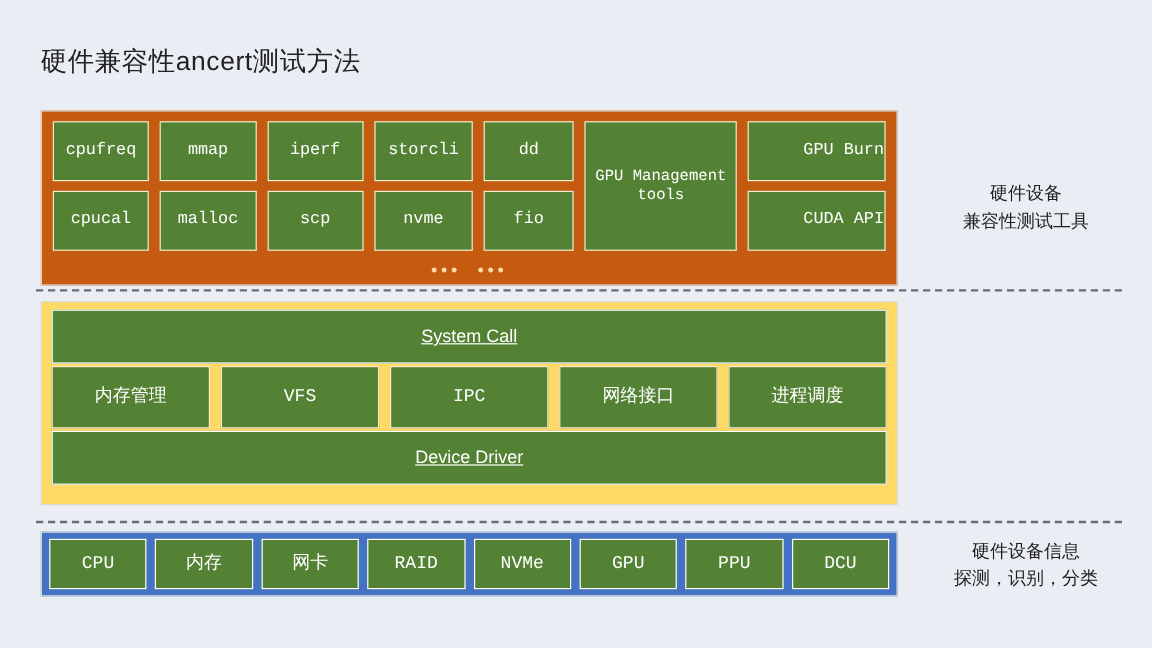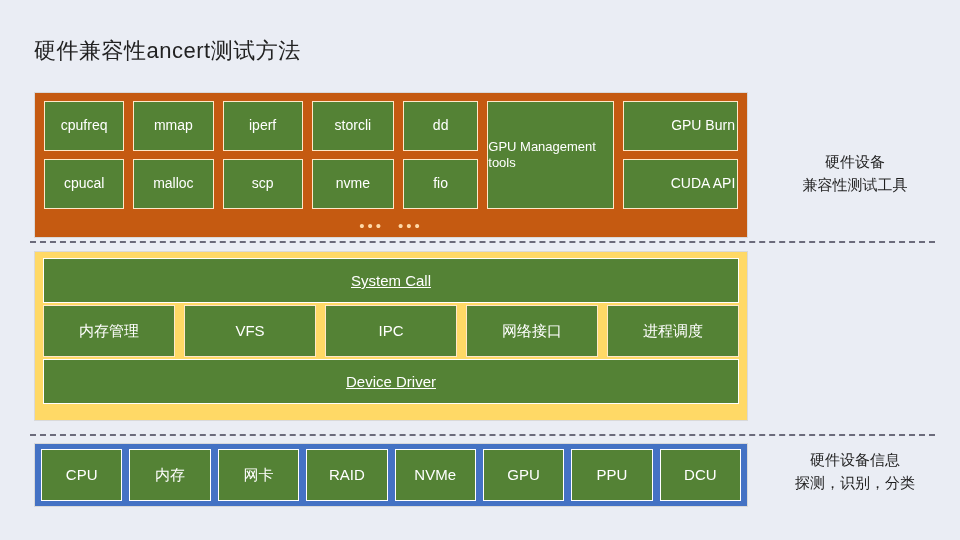--- a/index.html
+++ b/index.html
@@ -54,21 +54,23 @@
     height: 100%;
   }
   .chip {
     box-sizing: border-box;
     background: #548235;
     border: 1px solid #ffe9c9;
     color: #ffffff;
     display: flex;
     align-items: center;
     justify-content: center;
+    text-align: center;
     line-height: 1.25;
+    font-family: Liberation Mono, monospace;
   }
   .tool-col .chip {
     flex: 1 1 0;
     font-size: 14px;
   }
   .tool-col.tall .chip {
     flex: 1 1 0;
     font-size: 13px;
   }
   .tool-col.w1 { width: 81px; }
@@ -128,21 +130,21 @@
   #kernel-mid .chip {
     flex: 1 1 0;
     font-size: 15px;
   }
 
   
   #hardware-band {
     left: 34px;
     top: 443px;
     width: 714px;
-    height: 64px;
+    height: 54px;
     background: #4472c4;
     border: 1px solid #d9d9d9;
     padding: 5px 6px;
     display: flex;
     gap: 7px;
   }
   #hardware-band .chip {
     flex: 1 1 0;
     font-size: 15px;
     border: 1px solid #ffffff;

